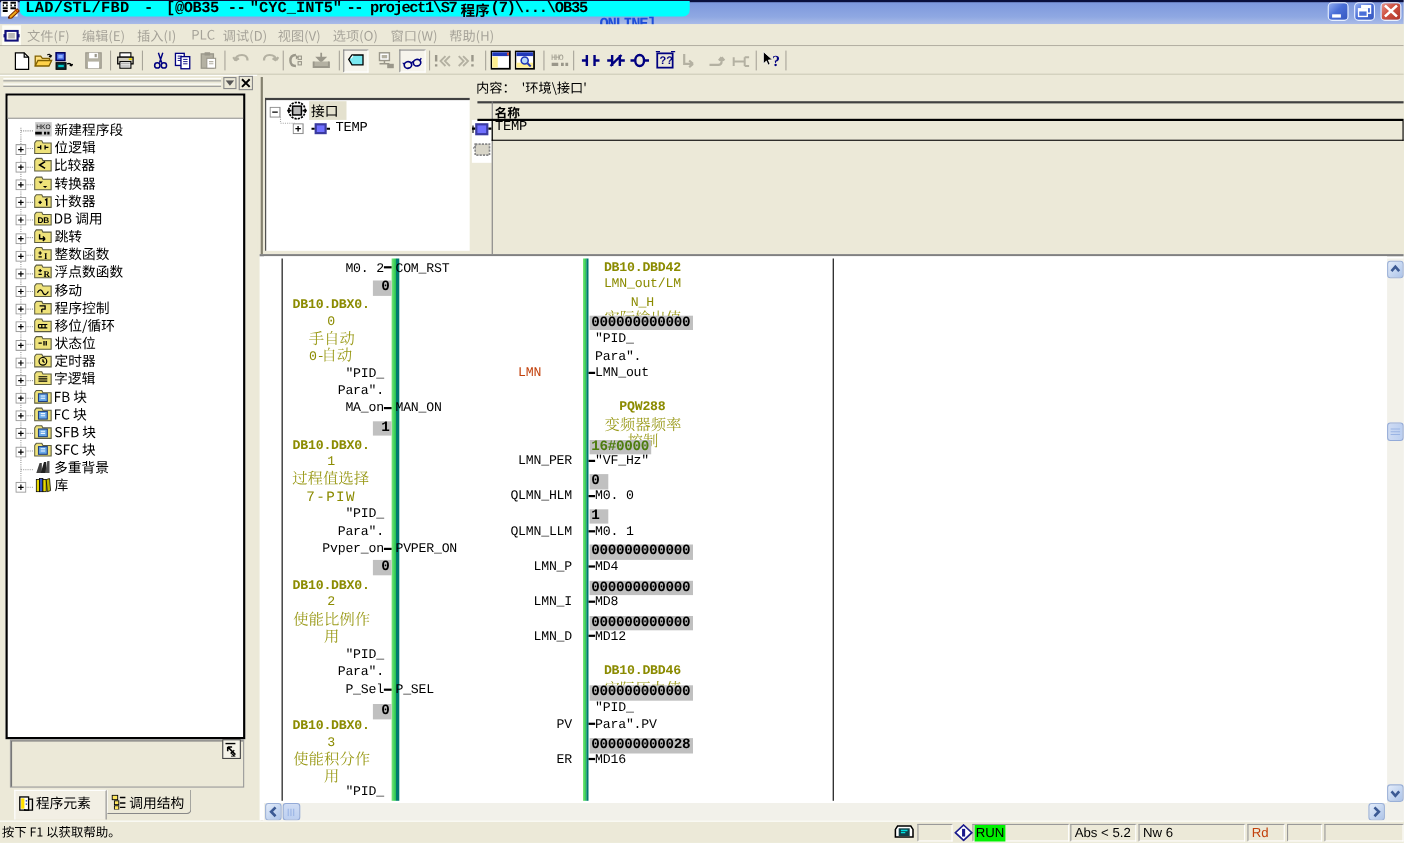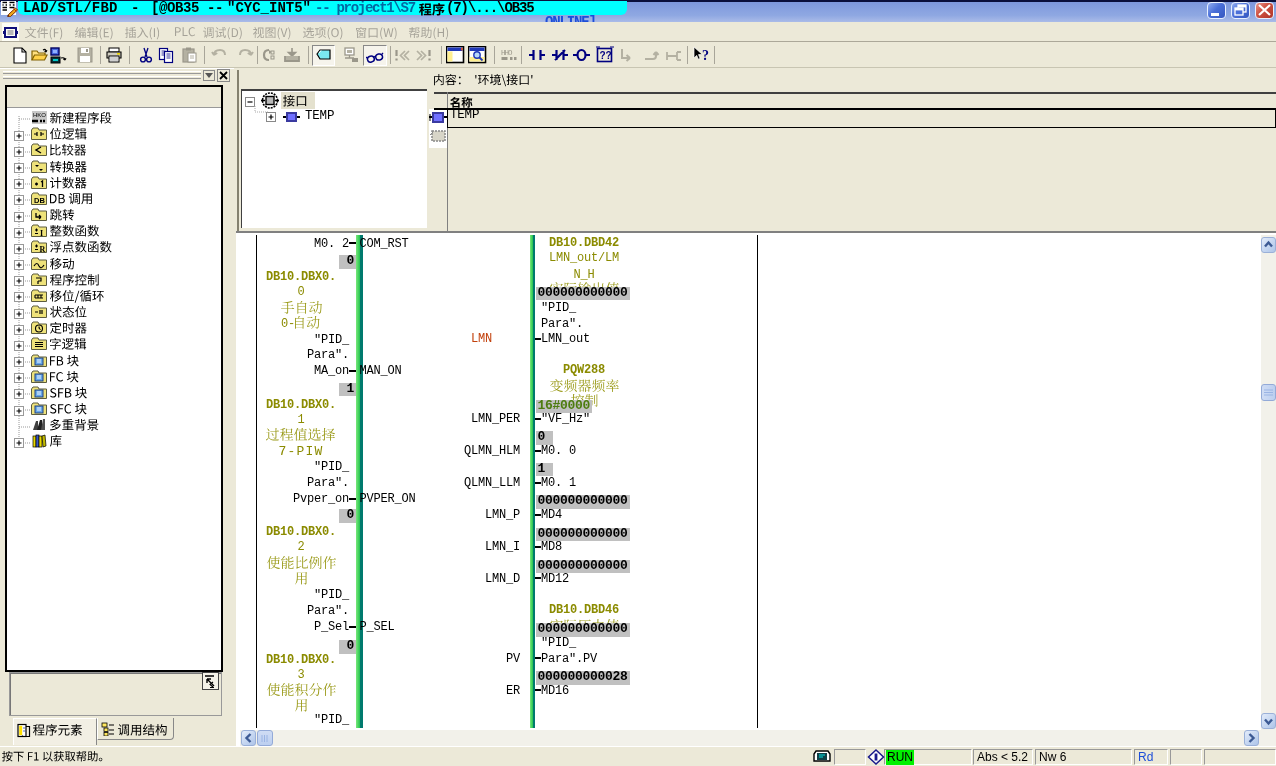--- a/index.html
+++ b/index.html
@@ -3,21 +3,21 @@
 *{margin:0;padding:0;box-sizing:border-box}
 html,body{width:1276px;height:766px;overflow:hidden;background:#ece9d8;font-family:"Liberation Sans",sans-serif}
 </style></head><body>
 <div style="position:absolute;left:0;top:0;width:1276px;height:22px;background:linear-gradient(#7a95dc,#8fa8e2 70%,#aabbe8)"></div>
 <div style="position:absolute;left:0px;top:0px;width:1276px;height:2px;background:#0a0f3c"></div>
 <div style="position:absolute;left:18px;top:1px;width:609px;height:14px;background:#00ffff;border-radius:0 0 6px 6px"></div>
 <div style="position:absolute;left:23px;top:0.2px;font:bold 14px 'Liberation Mono',monospace;letter-spacing:0.2px;white-space:pre;color:#000">LAD/STL/FBD</div>
 <div style="position:absolute;left:131px;top:0.2px;font:bold 14px 'Liberation Mono',monospace;letter-spacing:-0.2px;white-space:pre;color:#000">-</div>
 <div style="position:absolute;left:151px;top:0.2px;font:bold 14px 'Liberation Mono',monospace;letter-spacing:-0.4px;white-space:pre;color:#000">[@OB35 --</div>
 <div style="position:absolute;left:227px;top:0.2px;font:bold 14px 'Liberation Mono',monospace;letter-spacing:0px;white-space:pre;color:#000">"CYC_INT5"</div>
-<div style="position:absolute;left:315px;top:0.2px;font:bold 14px 'Liberation Mono',monospace;letter-spacing:-1.27px;white-space:pre;color:#0369a1">-- project1\S7</div>
+<div style="position:absolute;left:315px;top:0.2px;font:bold 14px 'Liberation Mono',monospace;letter-spacing:-1.27px;white-space:pre;color:#000000">-- project1\S7</div>
 <div style="position:absolute;left:419.0px;top:3.2px;width:25.6px;height:12.6px">
     <svg width="25.6" height="12.6" viewBox="0.3 -11.3 25.6 12.6" style="position:absolute;overflow:visible">
       <path d="M8.3 -4.9H9.8V0.5H8.3ZM5.6 -5.4H12.5V-4.1H5.6ZM5.1 -0.5H12.8V0.9H5.1ZM5.9 -3.0H12.2V-1.6H5.9ZM7.5 -9.4V-7.6H10.6V-9.4ZM6.1 -10.7H12.1V-6.2H6.1ZM2.4 -10.0H4.0V1.2H2.4ZM0.5 -7.5H5.4V-6.0H0.5ZM2.5 -6.9 3.4 -6.5Q3.3 -5.8 3.0 -5.0Q2.7 -4.3 2.4 -3.5Q2.1 -2.8 1.7 -2.1Q1.4 -1.4 1.0 -1.0Q0.9 -1.3 0.7 -1.7Q0.5 -2.2 0.3 -2.5Q0.6 -2.9 0.9 -3.4Q1.3 -3.9 1.6 -4.5Q1.9 -5.1 2.1 -5.8Q2.4 -6.4 2.5 -6.9ZM4.5 -11.1 5.6 -9.9Q4.9 -9.6 4.1 -9.4Q3.3 -9.2 2.4 -9.0Q1.6 -8.9 0.8 -8.8Q0.8 -9.0 0.6 -9.4Q0.5 -9.7 0.4 -10.0Q1.1 -10.1 1.9 -10.3Q2.6 -10.4 3.3 -10.6Q4.0 -10.9 4.5 -11.1ZM3.9 -5.7Q4.1 -5.6 4.3 -5.3Q4.6 -5.1 4.8 -4.8Q5.1 -4.5 5.3 -4.3Q5.6 -4.0 5.7 -3.9L4.8 -2.7Q4.6 -2.9 4.5 -3.2Q4.3 -3.5 4.0 -3.9Q3.8 -4.2 3.6 -4.5Q3.4 -4.8 3.3 -5.0Z M17.1 -7.8H23.6V-6.5H17.1ZM16.5 -4.4H24.7V-3.1H16.5ZM20.1 -3.8H21.7V-0.4Q21.7 0.2 21.6 0.5Q21.4 0.8 20.9 1.0Q20.5 1.1 19.8 1.2Q19.2 1.2 18.3 1.2Q18.3 0.9 18.1 0.5Q18.0 0.0 17.8 -0.3Q18.2 -0.2 18.6 -0.2Q19.0 -0.2 19.4 -0.2Q19.7 -0.2 19.8 -0.2Q20.0 -0.2 20.1 -0.3Q20.1 -0.3 20.1 -0.5ZM24.2 -4.4H24.5L24.7 -4.5L25.8 -4.0Q25.4 -3.3 25.0 -2.5Q24.5 -1.8 24.1 -1.2L22.8 -1.8Q23.2 -2.3 23.5 -2.9Q23.9 -3.6 24.2 -4.2ZM23.1 -7.8H23.5L23.8 -7.8L24.8 -7.1Q24.4 -6.6 23.8 -6.1Q23.2 -5.6 22.6 -5.2Q21.9 -4.7 21.3 -4.4Q21.1 -4.6 20.9 -4.9Q20.6 -5.2 20.5 -5.3Q21.0 -5.6 21.5 -6.0Q22.0 -6.3 22.4 -6.7Q22.8 -7.1 23.1 -7.5ZM15.4 -9.9H25.8V-8.4H15.4ZM14.6 -9.9H16.2V-6.2Q16.2 -5.4 16.1 -4.5Q16.1 -3.5 15.9 -2.5Q15.8 -1.5 15.5 -0.5Q15.2 0.5 14.8 1.2Q14.7 1.1 14.4 0.9Q14.2 0.8 13.9 0.6Q13.6 0.4 13.5 0.4Q13.9 -0.4 14.1 -1.2Q14.3 -2.0 14.5 -2.9Q14.6 -3.8 14.6 -4.7Q14.6 -5.5 14.6 -6.3ZM18.1 -5.4 19.0 -6.2Q19.6 -6.0 20.3 -5.7Q21.0 -5.4 21.6 -5.1Q22.3 -4.8 22.7 -4.5L21.7 -3.5Q21.3 -3.7 20.7 -4.1Q20.1 -4.4 19.4 -4.8Q18.7 -5.1 18.1 -5.4ZM19.3 -10.9 20.8 -11.3Q21.0 -10.9 21.2 -10.5Q21.5 -10.0 21.6 -9.6L19.9 -9.1Q19.8 -9.5 19.6 -10.0Q19.4 -10.5 19.3 -10.9Z" fill="#000"></path>
     </svg>
   </div>
 <div style="position:absolute;left:446px;top:0.2px;font:bold 14px 'Liberation Mono',monospace;letter-spacing:-1.1px;white-space:pre;color:#000">(7)\...\OB35</div>
 <div style="position:absolute;left:545px;top:14px;font:bold 14px 'Liberation Mono',monospace;letter-spacing:-1.17px;white-space:pre;color:#1d4ed8">ONLINE]</div>
 <svg style="position:absolute;left:1px;top:1px;" width="17" height="16" viewBox="0 0 17 16">
     <rect x="0" y="0" width="15" height="14" fill="#fff"></rect>
     <path d="M1.5 1.5h4.5M1.5 4h4.5M1.5 6.5h4.5M1.5 9h4.5M8.5 1.5h5M8.5 4h5M8.5 6.5h5" stroke="#000" stroke-width="1.7"></path>
@@ -879,21 +879,21 @@
   </div>
 <div style="position:absolute;left:834px;top:749px;width:32px;height:16px;border:1px solid #fff;border-top:1px solid #999;border-left:1px solid #999;background:#ece9d8"></div>
 <div style="position:absolute;left:884px;top:749px;width:88px;height:16px;border:1px solid #fff;border-top:1px solid #999;border-left:1px solid #999;background:#ece9d8"></div>
 <div style="position:absolute;left:886px;top:750px;width:28px;height:15px;background:#00f000"></div>
 <div style="position:absolute;left:887px;top:750.0px;font:normal 12px 'Liberation Sans',sans-serif;white-space:pre;color:#000">RUN</div>
 <div style="position:absolute;left:973px;top:749px;width:60px;height:16px;border:1px solid #fff;border-top:1px solid #999;border-left:1px solid #999;background:#ece9d8"></div>
 <div style="position:absolute;left:977px;top:750.0px;font:normal 12px 'Liberation Sans',sans-serif;white-space:pre;color:#000">Abs &lt; 5.2</div>
 <div style="position:absolute;left:1035px;top:749px;width:97px;height:16px;border:1px solid #fff;border-top:1px solid #999;border-left:1px solid #999;background:#ece9d8"></div>
 <div style="position:absolute;left:1039px;top:750.0px;font:normal 12px 'Liberation Sans',sans-serif;white-space:pre;color:#000">Nw 6</div>
 <div style="position:absolute;left:1134px;top:749px;width:34px;height:16px;border:1px solid #fff;border-top:1px solid #999;border-left:1px solid #999;background:#ece9d8"></div>
-<div style="position:absolute;left:1138px;top:750.0px;font:normal 12px 'Liberation Sans',sans-serif;white-space:pre;color:#1d4ed8">Rd</div>
+<div style="position:absolute;left:1138px;top:750.0px;font:normal 12px 'Liberation Sans',sans-serif;white-space:pre;color:#c2410c">Rd</div>
 <div style="position:absolute;left:1170px;top:749px;width:32px;height:16px;border:1px solid #fff;border-top:1px solid #999;border-left:1px solid #999;background:#ece9d8"></div>
 <div style="position:absolute;left:1204px;top:749px;width:72px;height:16px;border:1px solid #fff;border-top:1px solid #999;border-left:1px solid #999;background:#ece9d8"></div>
 <svg style="position:absolute;left:812px;top:748px;" width="20" height="17" viewBox="0 0 20 17">
     <path d="M4 3 h12 l2 3 v7 h-16 v-7 z" fill="#fff" stroke="#000" stroke-width="1.4"></path>
     <rect x="5" y="5" width="10" height="7" fill="#104048"></rect>
     <path d="M7 7 h6 M7 9 h4" stroke="#00e0e0" stroke-width="1.2"></path>
   </svg>
 <svg style="position:absolute;left:867px;top:749px;" width="18" height="16" viewBox="0 0 18 16">
     <path d="M9 1 L16.5 8 L9 15 L1.5 8 Z" fill="#fff" stroke="#1a1a8c" stroke-width="1.5"></path>
     <rect x="7.6" y="4.5" width="2.8" height="7" fill="#1a1a8c"></rect>

